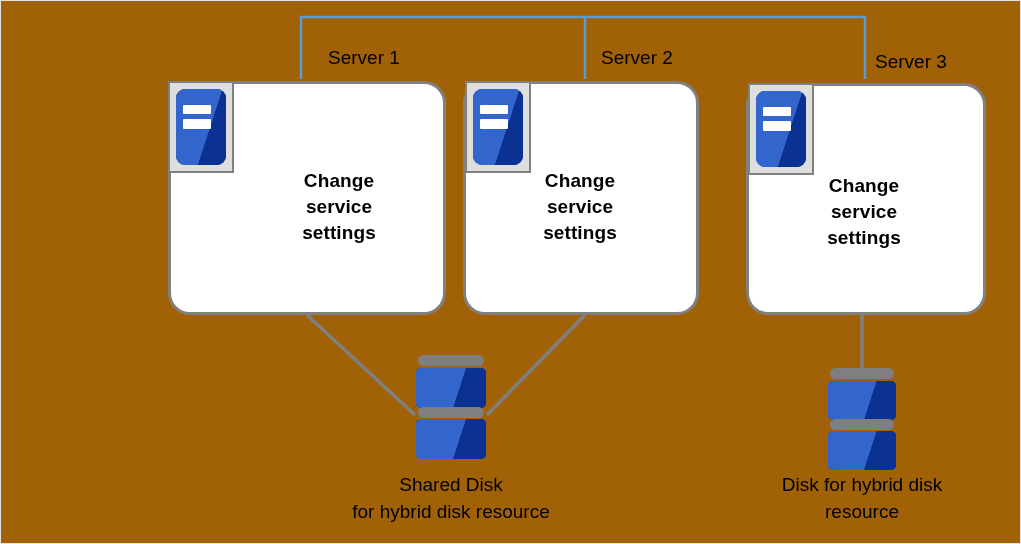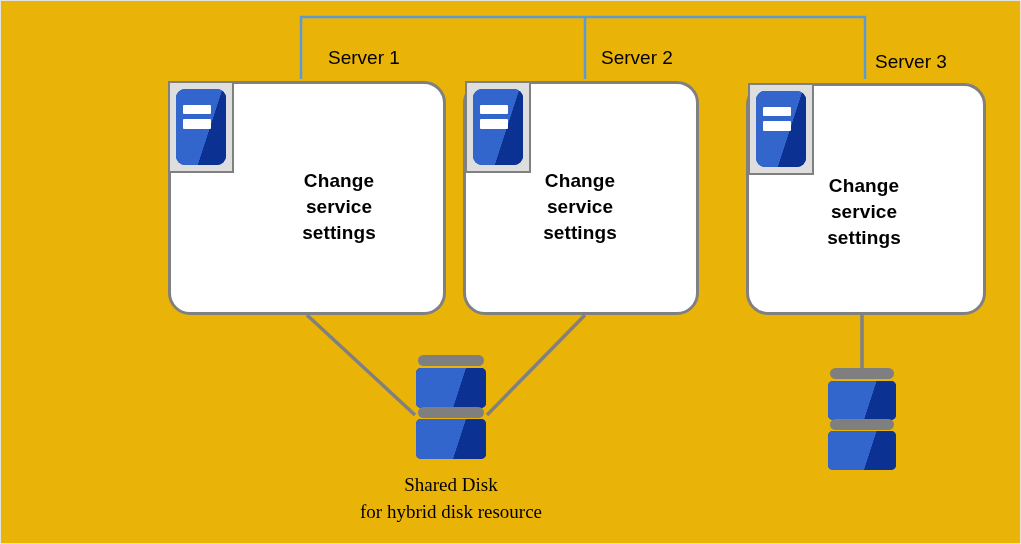--- a/index.html
+++ b/index.html
@@ -8,21 +8,21 @@
     padding: 0;
     background: #ffffff;
   }
   body {
     font-family: "Liberation Sans", sans-serif;
   }
   #canvas {
     position: relative;
     width: 1021px;
     height: 544px;
-    background: #eab308;
+    background: #a16207;
     border: 1px solid #e3e3e3;
     box-sizing: border-box;
     overflow: hidden;
   }
   #svg-layer {
     position: absolute;
     left: 0;
     top: 0;
     width: 1021px;
     height: 544px;
@@ -204,28 +204,30 @@
     <div class="platter" style="top:0px;"></div>
     <div class="block" style="top:13px; height:40px;">
       <div class="gloss"></div>
     </div>
     <div class="platter" style="top:52px;"></div>
     <div class="block" style="top:64px; height:40px;">
       <div class="gloss"></div>
     </div>
   </div>
 
-  <div class="disk-caption" style="left:310px; top:470px; width:280px;font-family:Liberation Serif, serif;">Shared Disk
+  <div class="disk-caption" style="left:310px; top:470px; width:280px;">Shared Disk
 for hybrid disk resource</div>
 
   <div class="disk-icon" style="left:827px; top:367px; width:68px; height:95px;">
     <div class="platter" style="top:0px;"></div>
     <div class="block" style="top:13px; height:39px;">
       <div class="gloss"></div>
     </div>
     <div class="platter" style="top:51px;"></div>
     <div class="block" style="top:63px; height:39px;">
       <div class="gloss"></div>
     </div>
   </div>
 
+  <div class="disk-caption" style="left:741px; top:470px; width:240px;">Disk for hybrid disk
+resource</div>
 
 </div>
 
 </body></html>

